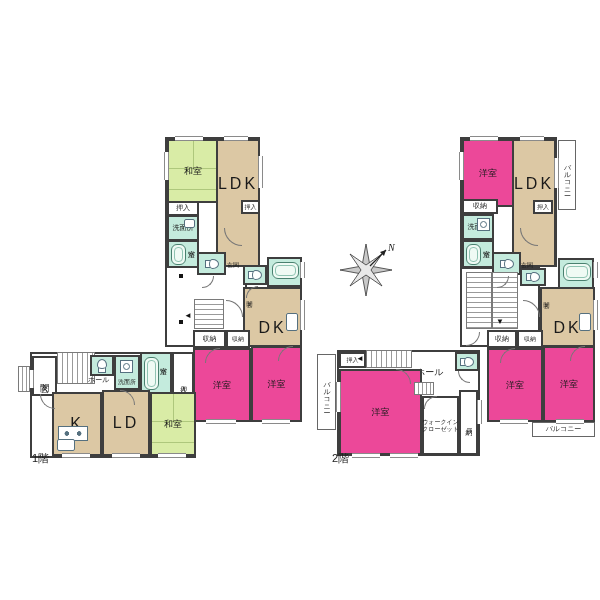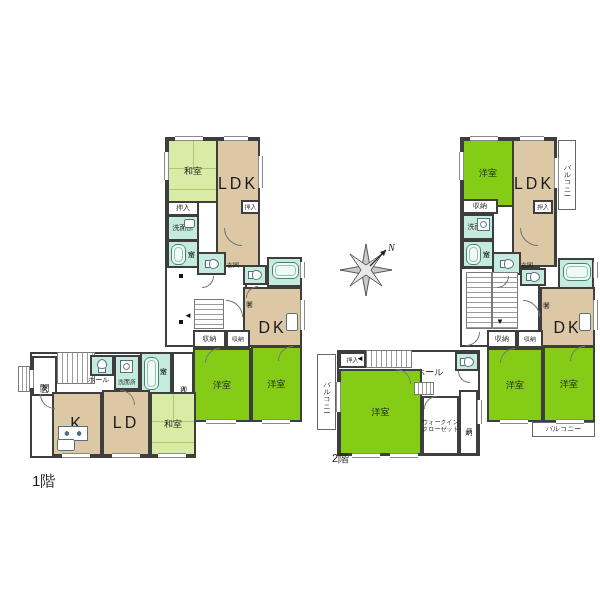--- a/index.html
+++ b/index.html
@@ -5,21 +5,21 @@
   html,body{margin:0;padding:0;background:#fff}
   .stage{position:relative;width:600px;height:600px;background:#fff;
          font-family:"Liberation Sans",sans-serif;color:#1a1a1a;overflow:hidden}
   .r{position:absolute;box-sizing:border-box;border:2px solid #3e3e3e;
      display:flex;align-items:center;justify-content:center;text-align:center}
   .outline{position:absolute;box-sizing:border-box;border:2.5px solid #3e3e3e;background:#fff}
   .tat{background-color:#d9eca6;background-image:
        linear-gradient(#aec77c,#aec77c),linear-gradient(#aec77c,#aec77c),linear-gradient(#aec77c,#aec77c);
        background-size:100% 1px,1px 45%,100% 1px;background-position:0 45%,50% 0,0 82%;background-repeat:no-repeat}
   .wd{background:#dcc8a4}
-  .pk{background:#84cc16}
+  .pk{background:#ec4899}
   .wt{background:#c4ebdd}
   .wh{background:#fff}
   .bal{border:1.5px solid #666;background:#fff}
   .lbl{font-size:8px;line-height:1.15;white-space:nowrap}
   .s6{font-size:6px}.s7{font-size:7px}.s9{font-size:9px}.s12{font-size:16px;letter-spacing:3px}
   .v{writing-mode:vertical-rl}
   .txt{position:absolute;white-space:nowrap;line-height:1.1}
   .stairs{position:absolute;box-sizing:border-box;border:1.5px solid #7a7a7a;
           background:repeating-linear-gradient(to bottom,#fff 0 4px,#9a9a9a 4px 5px)}
   .stairs.hv{background:repeating-linear-gradient(to right,#fff 0 4px,#9a9a9a 4px 5px)}
@@ -139,21 +139,21 @@
       <span class="lbl s12">K</span>
       <span class="stove" style="left:4px;top:32px;width:28px;height:13px"></span>
       <span class="sinkc" style="left:3px;bottom:3px;width:16px;height:10px"></span>
       </div>
     <div class="r wd" style="left:102px;top:390px;width:48px;height:66px">
       <span class="lbl s12">LD</span>
       </div>
     <div class="r tat" style="left:150px;top:392px;width:46px;height:64px">
       <span class="lbl s9">和室</span>
       </div>
-    <span class="txt" style="left:32px;top:473px;font-size:15px">1階</span>
+    <span class="txt" style="left:32px;top:452px;font-size:11px">1階</span>
 
     <div class="win-h" style="left:175px;top:136px;width:28px"></div>
     <div class="win-h" style="left:224px;top:136px;width:24px"></div>
     <div class="win-v" style="left:164px;top:152px;height:28px"></div>
     <div class="win-v" style="left:258px;top:156px;height:32px"></div>
     <div class="win-v" style="left:300px;top:262px;height:16px"></div>
     <div class="win-v" style="left:300px;top:300px;height:30px"></div>
     <div class="win-h" style="left:206px;top:419px;width:30px"></div>
     <div class="win-h" style="left:262px;top:419px;width:28px"></div>
     <div class="win-v" style="left:29px;top:370px;height:18px"></div>

